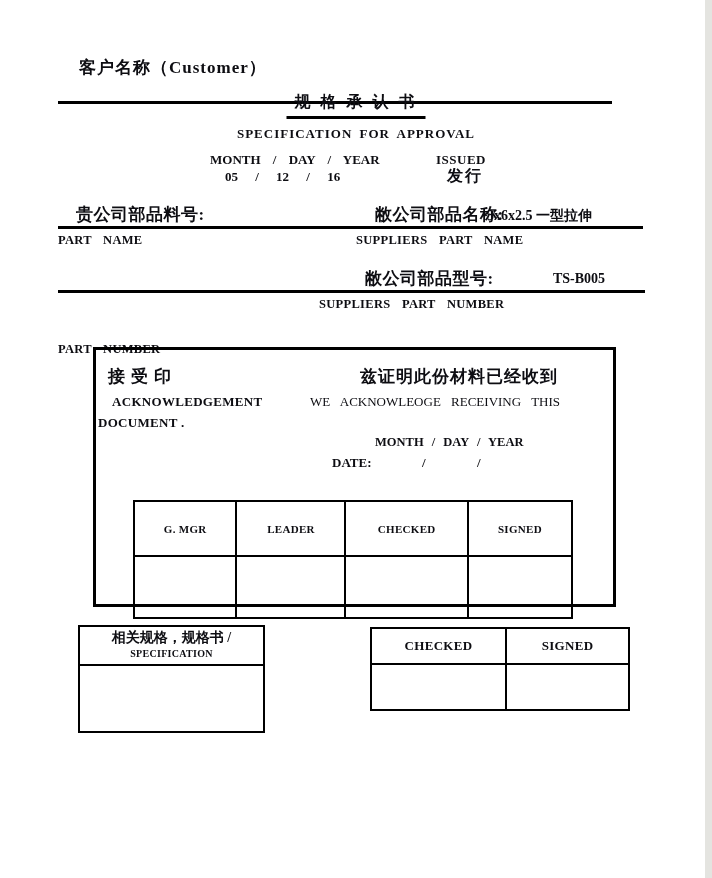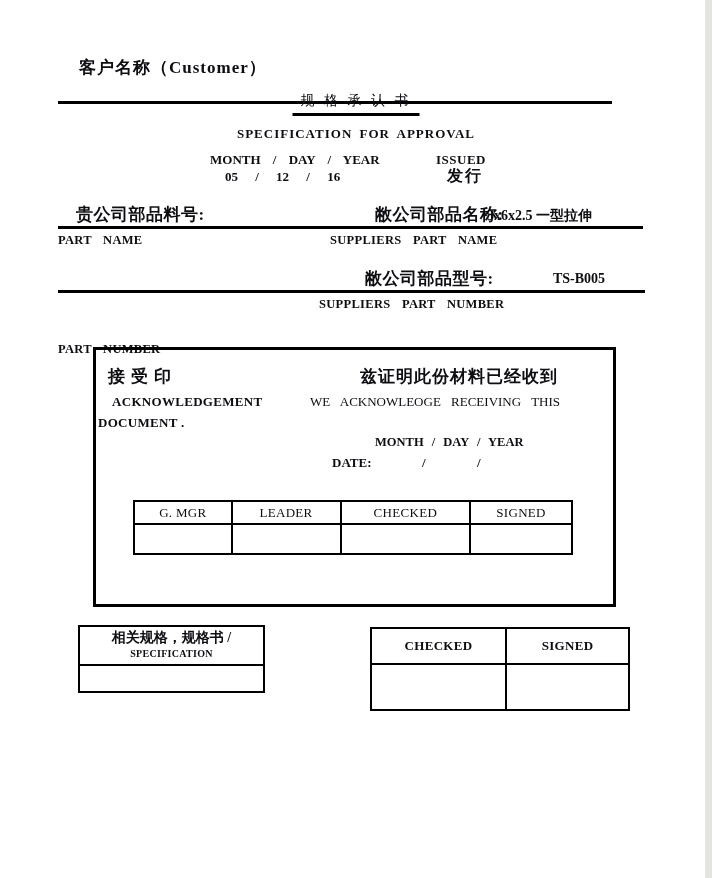--- a/index.html
+++ b/index.html
@@ -11,21 +11,21 @@
     color:#0d0d12;
     overflow:hidden;
   }
   .abs{position:absolute;white-space:pre;}
   .edge-strip{position:absolute;right:0;top:0;width:7px;height:878px;background:#e4e4e0;}
 
   
   .customer{left:58px;top:36px;width:554px;border-bottom:3px solid #000;padding-bottom:2px;font-size:17px;font-weight:bold;letter-spacing:1px;}
 
   
-  .doc-title{left:50%;transform:translateX(-50%);top:92px;font-size:14px;font-weight:normal;letter-spacing:3px;border-bottom:3px solid #000;padding:0 8px 3px 8px;}
+  .doc-title{left:50%;transform:translateX(-50%);top:92px;font-size:16px;font-weight:bold;letter-spacing:3px;border-bottom:3px solid #000;padding:0 8px 3px 8px;}
   .doc-subtitle{left:50%;transform:translateX(-50%);top:126px;font-size:13px;font-weight:bold;letter-spacing:1px;word-spacing:3px;}
 
   .date-labels{left:210px;top:152px;font-size:13px;font-weight:bold;word-spacing:9px;}
   .issued-label{left:436px;top:152px;font-size:13px;font-weight:bold;letter-spacing:.5px;}
   .date-values{left:225px;top:169px;font-size:13px;font-weight:bold;word-spacing:14px;}
   .issued-value{left:447px;top:166px;font-size:16px;font-weight:bold;letter-spacing:2px;}
 
   
   .cn-label{font-size:17px;font-weight:bold;letter-spacing:.5px;}
   .val{font-size:14px;font-weight:bold;}
@@ -40,26 +40,26 @@
   .ack-label{left:16px;top:44px;font-size:13px;font-weight:bold;letter-spacing:.3px;}
   .receive-en{left:214px;top:44px;font-size:13px;font-weight:normal;word-spacing:7px;}
   .doc-label{left:2px;top:65px;font-size:13px;font-weight:bold;letter-spacing:.3px;}
   .mdy{left:279px;top:85px;font-size:12.5px;font-weight:bold;word-spacing:5px;}
   .date-lab{left:236px;top:105px;font-size:13px;font-weight:bold;}
   .slash1{left:326px;top:105px;font-size:13px;font-weight:bold;}
   .slash2{left:381px;top:105px;font-size:13px;font-weight:bold;}
 
   table{border-collapse:collapse;}
   .sign-table{position:absolute;left:37px;top:150px;width:440px;}
-  .sign-table th,.sign-table td{border:2px solid #000;font-size:13px;font-weight:normal;text-align:center;padding:0;}
+  .sign-table th,.sign-table td{border:2px solid #000;font-size:11px;font-weight:bold;text-align:center;padding:16px;}
   .sign-table th{height:21px;letter-spacing:.3px;}
   .sign-table td{height:28px;}
 
   
-  .spec-box{position:absolute;left:78px;top:625px;width:187px;height:68px;border:2px solid #000;box-sizing:border-box;}
+  .spec-box{position:absolute;left:78px;top:625px;width:187px;height:108px;border:2px solid #000;box-sizing:border-box;}
   .spec-head{height:39px;border-bottom:2px solid #000;box-sizing:border-box;text-align:center;padding-top:2px;}
   .spec-cn{font-size:14px;font-weight:bold;line-height:17px;}
   .spec-en{font-size:10px;font-weight:bold;line-height:16px;letter-spacing:.3px;}
   .spec-body{height:45px;}
 
   
   .check-table{position:absolute;left:370px;top:627px;width:260px;}
   .check-table th,.check-table td{border:2px solid #000;font-size:13px;font-weight:bold;text-align:center;padding:0;letter-spacing:.3px;}
   .check-table th{height:34px;}
   .check-table td{height:44px;}
@@ -82,21 +82,21 @@
   <div class="abs date-labels">MONTH / DAY / YEAR</div>
   <div class="abs issued-label">ISSUED</div>
   <div class="abs date-values">05 / 12 / 16</div>
   <div class="abs issued-value">发行</div>
 
   <div class="abs cn-label" style="left:76px;top:203px;">贵公司部品料号:</div>
   <div class="abs cn-label" style="left:375px;top:203px;">敝公司部品名称:</div>
   <div class="abs val" style="left:487px;top:207px;">3x6x2.5 一型拉伸</div>
   <div class="rule" style="left:58px;top:226px;width:585px;"></div>
   <div class="abs sub" style="left:58px;top:233px;">PART NAME</div>
-  <div class="abs sub" style="left:330px;top:233px;">SUPPLIERS PART NAME</div>
+  <div class="abs sub" style="left:356px;top:233px;">SUPPLIERS PART NAME</div>
 
   <div class="abs cn-label" style="left:365px;top:267px;">敝公司部品型号:</div>
   <div class="abs val" style="left:553px;top:271px;">TS-B005</div>
   <div class="rule" style="left:58px;top:290px;width:587px;"></div>
   <div class="abs sub" style="left:58px;top:297px;margin-top:45px;">PART NUMBER</div>
   <div class="abs sub" style="left:319px;top:297px;">SUPPLIERS PART NUMBER</div>
 
   <div class="ack-box">
     <div class="abs stamp-title">接受印</div>
     <div class="abs receive-cn">兹证明此份材料已经收到</div>

